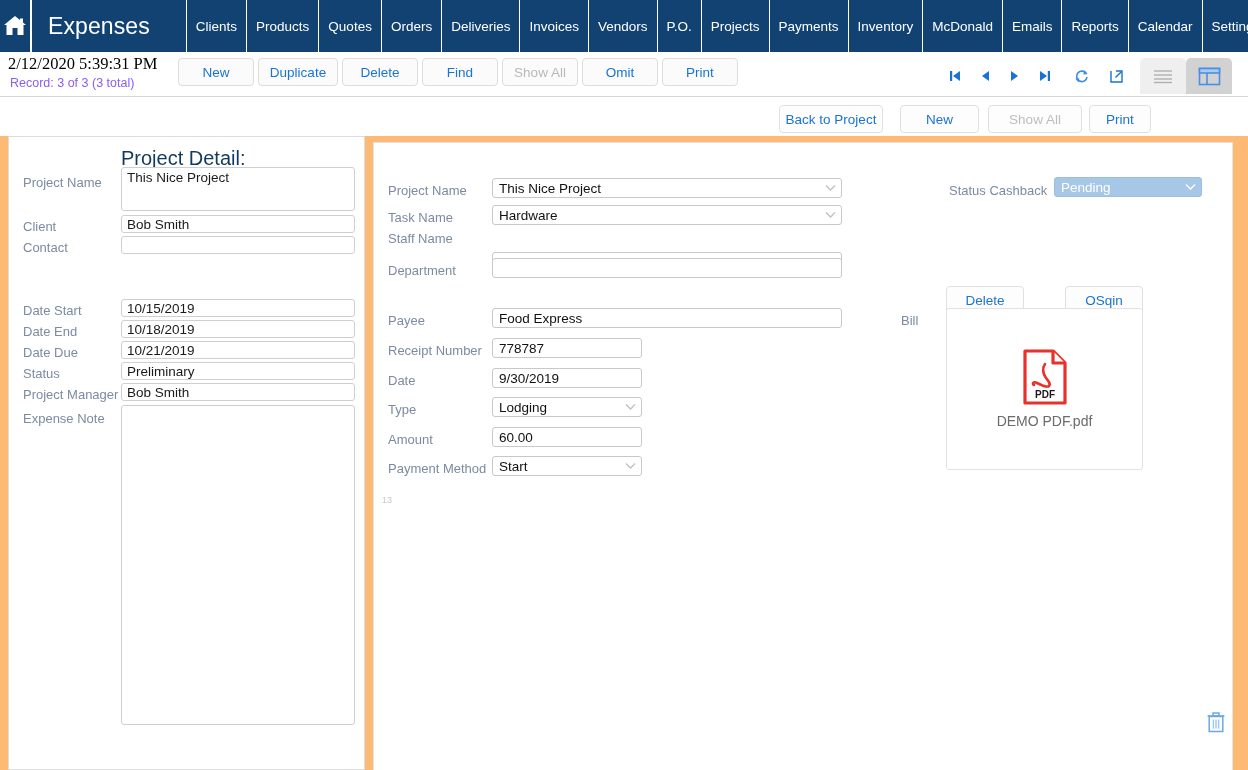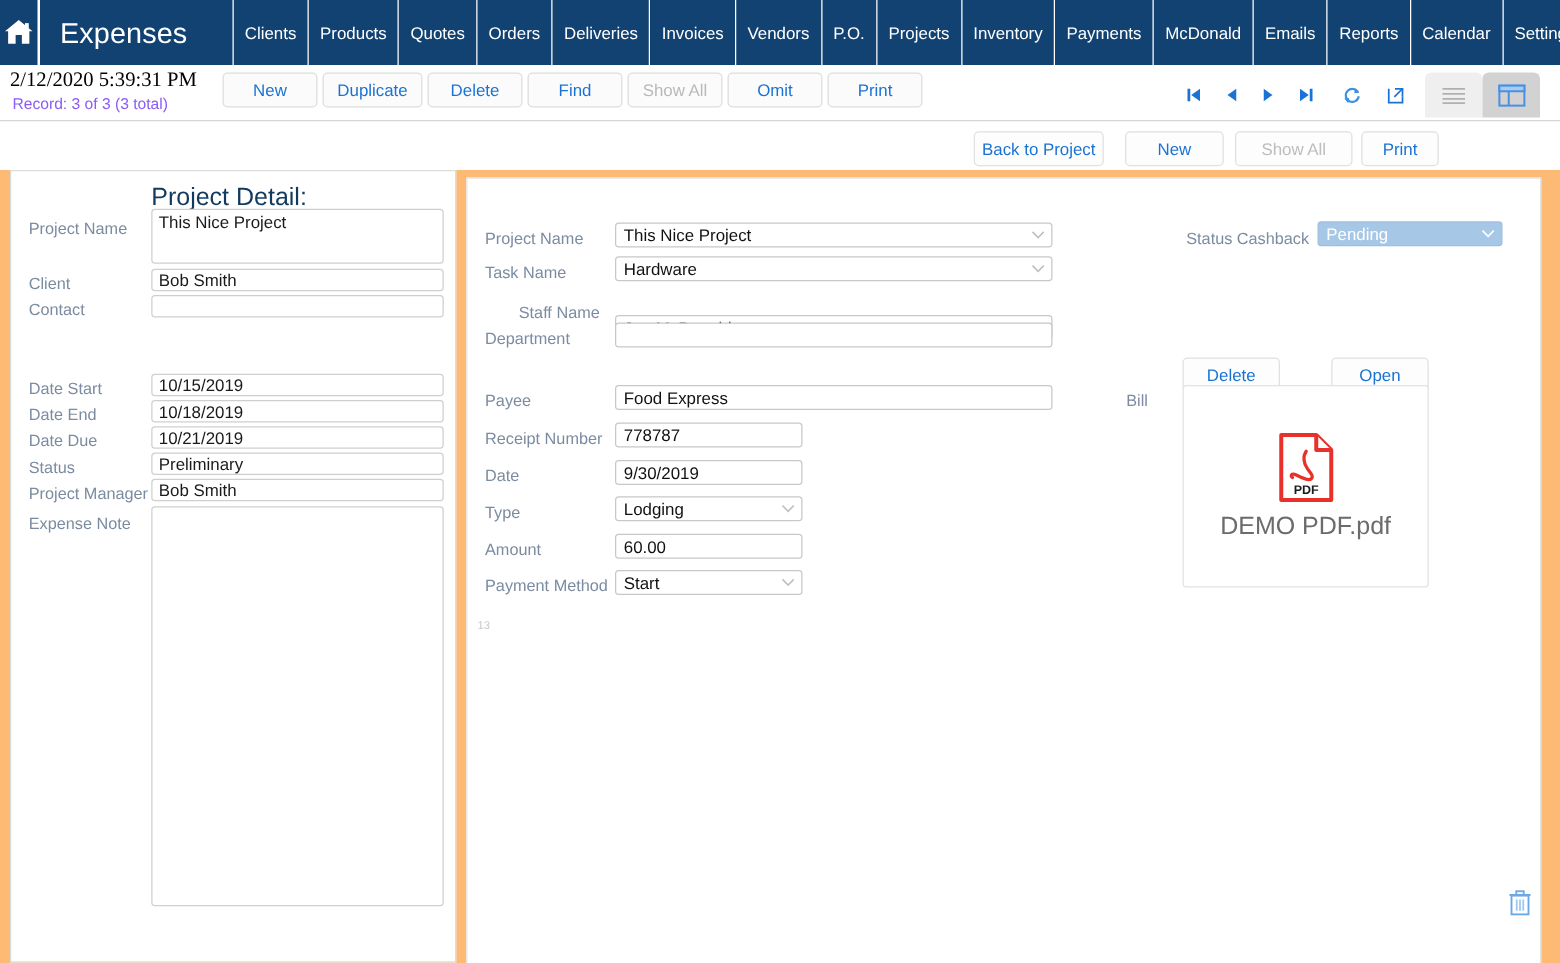--- a/index.html
+++ b/index.html
@@ -169,21 +169,21 @@
   .tiny-num {
     position:absolute; font-size:9px; color:#c8c8c8;
   }
   .att-box {
     position:absolute;
     border:1px solid #e2e2e2; border-radius:3px;
     background:#ffffff;
     display:flex; flex-direction:column;
     align-items:center; justify-content:center;
   }
-  .att-name { font-size:20px; color:#6b6b6b; margin-top:8px; }
+  .att-name { font-size:14px; color:#6b6b6b; margin-top:8px; }
   .trash-btn {
     position:absolute; cursor:pointer;
   }
 </style>
 </head>
 <body>
 
 <div class="navbar">
   <div class="home-cell">
     <svg class="home-icon" width="26" height="24" viewBox="0 0 26 24">
@@ -195,22 +195,22 @@
   <div class="nav-items">
       <div class="nav-item">Clients</div>
       <div class="nav-item">Products</div>
       <div class="nav-item">Quotes</div>
       <div class="nav-item">Orders</div>
       <div class="nav-item">Deliveries</div>
       <div class="nav-item">Invoices</div>
       <div class="nav-item">Vendors</div>
       <div class="nav-item">P.O.</div>
       <div class="nav-item">Projects</div>
+      <div class="nav-item">Payments</div>
       <div class="nav-item">Inventory</div>
-      <div class="nav-item">Payments</div>
       <div class="nav-item">McDonald</div>
       <div class="nav-item">Emails</div>
       <div class="nav-item">Reports</div>
       <div class="nav-item">Calendar</div>
       <div class="nav-item">Settings</div>
     </div>
   <div class="logo">
     <span class="logo-main">OSqin</span>
 
   </div>
@@ -326,21 +326,21 @@
     </div>
 
     <div class="flbl" style="left:14px; top:67px;">Task Name</div>
     <div class="ffld withchev" style="left:118px; top:62px; width:350px;">
       <span>Hardware</span>
       <svg class="chev" viewBox="0 0 11 7">
           <path d="M1 1 L5.5 5.5 L10 1" fill="none" stroke="#c0c0c0" stroke-width="1.3"></path>
         </svg>
     </div>
 
-    <div class="flbl" style="left:14px; top:99px;margin-left:27px;">Staff Name</div>
+    <div class="flbl" style="left:14px; top:88px;">Staff Name</div>
     <div class="ffld withchev" style="left:118px; top:88px; width:350px;margin-top:21px;">
       <span>Jon McDonald</span>
       <svg class="chev" viewBox="0 0 11 7">
           <path d="M1 1 L5.5 5.5 L10 1" fill="none" stroke="#c0c0c0" stroke-width="1.3"></path>
         </svg>
     </div>
 
     <div class="flbl" style="left:14px; top:120px;">Department</div>
     <div class="ffld" style="left:118px; top:115px; width:350px;">
       <span></span>
@@ -386,21 +386,21 @@
 
     <div class="flbl" style="left:575px; top:40px;">Status Cashback</div>
     <div class="status-sel" style="left:680px; top:34px; width:148px;">
       <span>Pending</span>
       <svg class="chev" viewBox="0 0 11 7">
           <path d="M1 1 L5.5 5.5 L10 1" fill="none" stroke="#ffffff" stroke-width="1.3"></path>
         </svg>
     </div>
 
     <div class="rbtn" style="position:absolute; left:572px; top:143px; width:78px;">Delete</div>
-    <div class="rbtn" style="position:absolute; left:691px; top:143px; width:78px;">Open</div>
+    <div class="rbtn" style="position:absolute; left:691px; top:143px; width:78px;">OSqin</div>
 
     <div class="flbl" style="left:527px; top:170px;">Bill</div>
     <div class="att-box" style="left:572px; top:165px; width:197px; height:162px;">
       <svg width="46" height="56" viewBox="0 0 46 56">
         <path d="M3 2 L31 2 L43 14 L43 54 L3 54 Z" fill="#ffffff" stroke="#e8312a" stroke-width="3.2" stroke-linejoin="round"></path>
         <path d="M31 2 L31 14 L43 14" fill="#ffffff" stroke="#e8312a" stroke-width="3.2" stroke-linejoin="round"></path>
         <path d="M23 15 C20 19 21 25 24 29 C27 33 29 35 27 37 C25 39 19 36 15 34 C11 32 10 35 12 36" fill="none" stroke="#e8312a" stroke-width="2.6" stroke-linecap="round"></path>
         <text x="23" y="49" font-family="'Liberation Sans',sans-serif" font-size="10" font-weight="bold" fill="#1a1a1a" text-anchor="middle">PDF</text>
       </svg>
       <div class="att-name">DEMO PDF.pdf</div>

